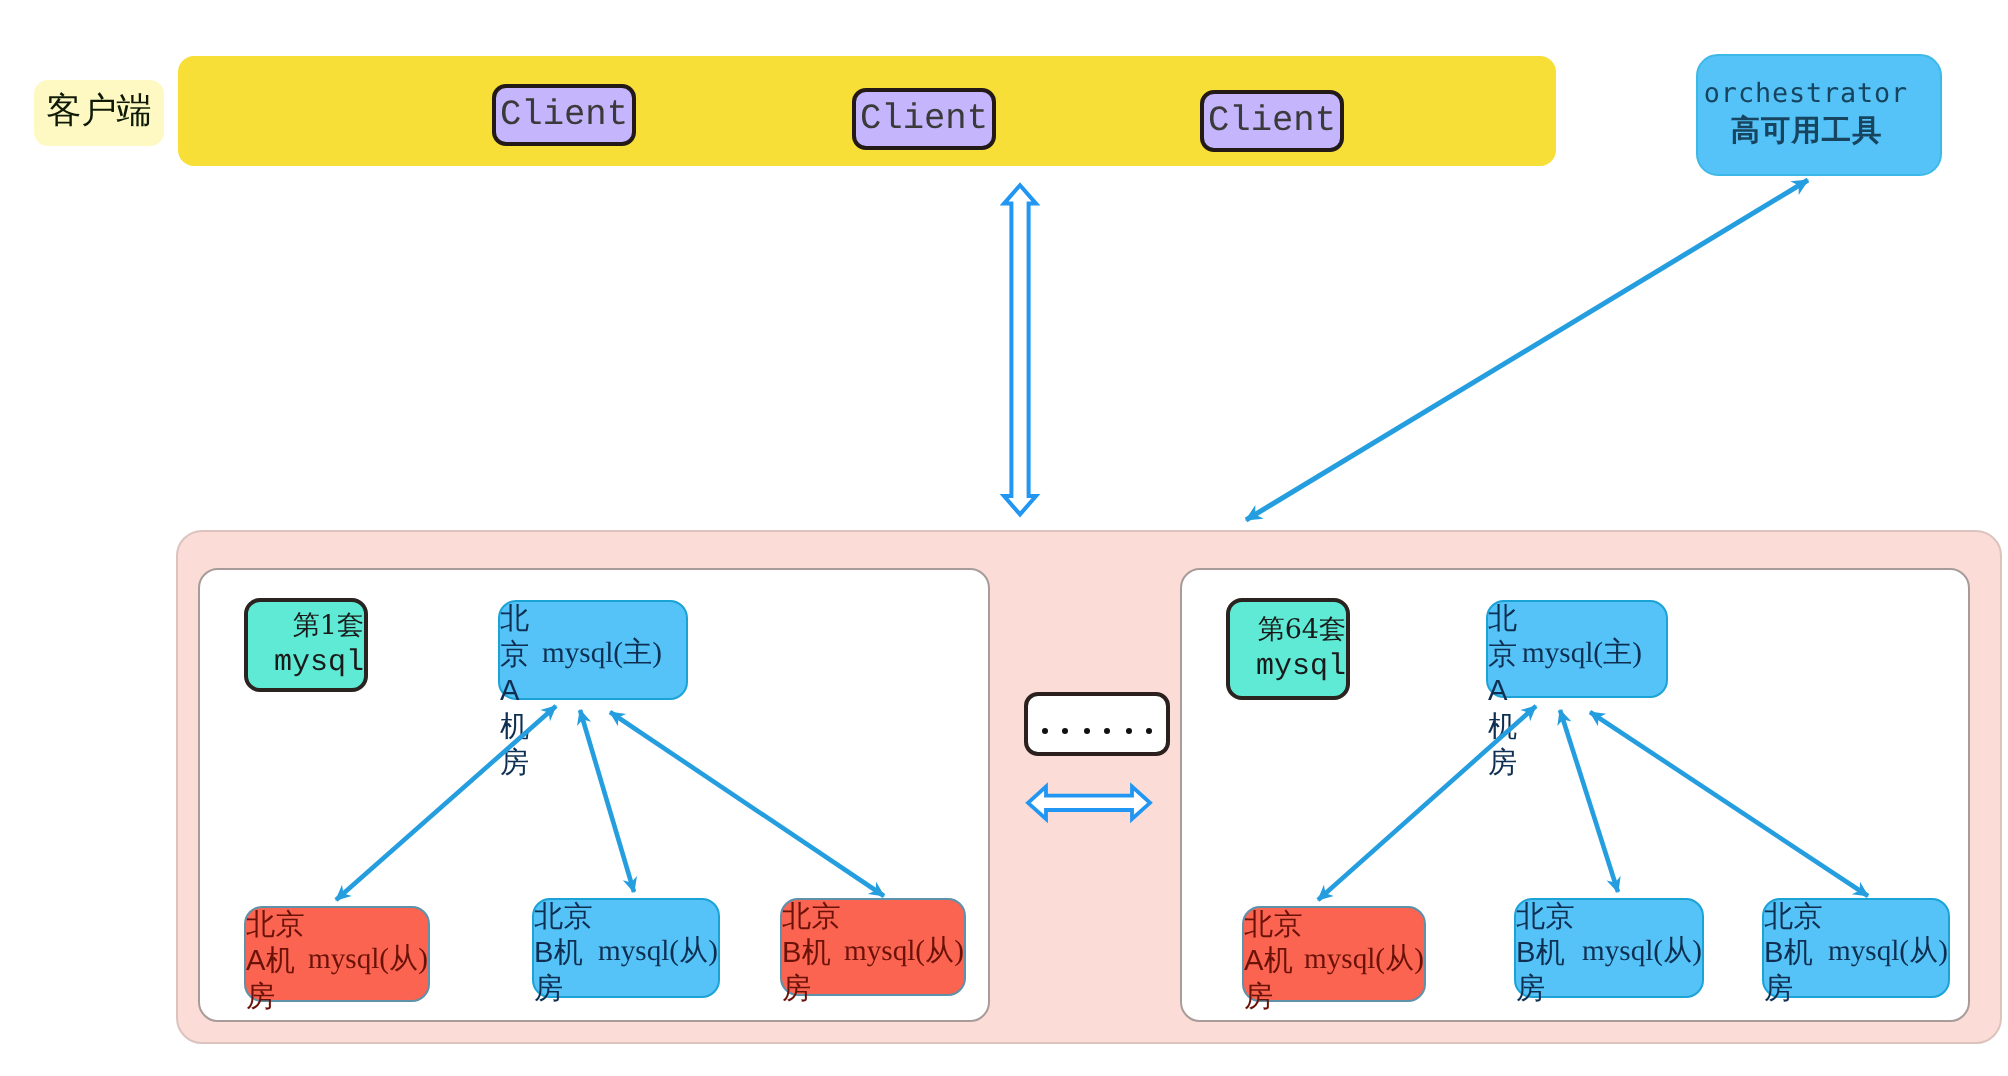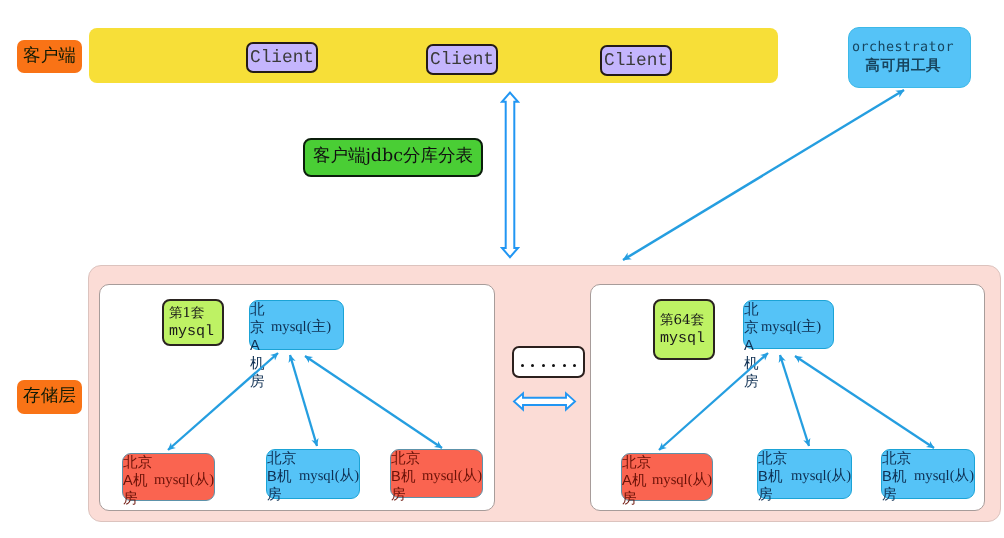--- a/index.html
+++ b/index.html
@@ -4,21 +4,21 @@
 <title>arch</title>
 <style>
   html,body{margin:0;padding:0;}
   body{width:1004px;height:538px;background:#FFFFFF;position:relative;overflow:hidden;
        font-family:"Liberation Sans",sans-serif;
        -webkit-font-smoothing:antialiased;text-rendering:geometricPrecision;}
   .stage{position:absolute;left:0;top:0;width:1004px;height:538px;}
   .abs{position:absolute;box-sizing:border-box;}
 
   
-  .layer-tag{background:#f97316;border-radius:7px;color:#0E1A06;
+  .layer-tag{background:#fef9c3;border-radius:7px;color:#0E1A06;
     font-family:"DejaVu Serif",serif;font-size:17.6px;line-height:1;
     display:flex;align-items:center;justify-content:center;}
 
   
   .client-bar{background:#F7DF38;border-radius:8px;}
 
   
   .client-chip{background:#c4b5fd;border:2.4px solid #231A17;border-radius:7px;
     display:flex;align-items:center;justify-content:center;
     font-family:"Liberation Mono",monospace;font-size:17.8px;color:#3A3A3A;}
@@ -34,23 +34,23 @@
   
   .midbox{background:#4ACE35;border:2px solid #0B1E0B;border-radius:8px;
     display:flex;align-items:center;justify-content:center;
     font-family:"DejaVu Serif",serif;font-size:17.5px;color:#111;padding-bottom:4px;}
 
   
   .pink-panel{background:#FBDCD6;border:1.2px solid #DCC3BE;border-radius:13px;}
   .white-panel{background:#FFFFFF;border:1.4px solid #A79C9A;border-radius:10px;}
 
   
-  .tagbox{background:#bef264;border:2.2px solid #2A2320;border-radius:8px;
-    display:flex;flex-direction:column;align-items:flex-start;justify-content:center;
-    padding-left:5px;color:#1A1A1A;margin-left:40px;}
+  .tagbox{background:#5eead4;border:2.2px solid #2A2320;border-radius:8px;
+    display:flex;flex-direction:column;align-items:flex-end;justify-content:center;
+    padding-left:5px;color:#1A1A1A;}
   .tagbox .t1{font-family:"DejaVu Serif",serif;font-size:13.5px;line-height:17px;}
   .tagbox .t2{font-family:Liberation Mono, monospace;font-size:15px;line-height:19px;}
 
   
   .node{border-radius:9px;display:flex;flex-direction:row;
     align-items:flex-start;justify-content:center;}
   .node .n1{font-size:14.6px;line-height:18px;letter-spacing:0.2px;}
   .node.shift-left{padding-right:12px;}
   .node .n2{font-family:Liberation Serif, serif;font-size:14.6px;line-height:19px;margin-top:17px;}
   .node.blue{background:#55C3F7;border:1.6px solid #1BA3D6;color:#0E2F52;}
@@ -75,23 +75,21 @@
 
   <div class="abs client-chip" style="left:246px;top:42px;width:72px;height:31px;">Client</div>
   <div class="abs client-chip" style="left:426px;top:44px;width:72px;height:31px;">Client</div>
   <div class="abs client-chip" style="left:600px;top:45px;width:72px;height:31px;">Client</div>
 
   <div class="abs orch" style="left:848px;top:27px;width:123px;height:61px;">
     <div class="l1">orchestrator</div>
     <div class="l2">高可用工具</div>
   </div>
 
-  <div class="abs midbox" style="left:303px;top:138px;width:180px;height:39px;">客户端jdbc分库分表</div>
 
-  <div class="abs layer-tag" style="left:17px;top:380px;width:65px;height:34px;">存储层</div>
 
   <div class="abs pink-panel" style="left:88px;top:265px;width:913px;height:257px;"></div>
 
   <div class="abs white-panel" style="left:99px;top:284px;width:396px;height:227px;"></div>
   <div class="abs tagbox" style="left:122px;top:299px;width:62px;height:47px;">
     <div class="t1">第1套</div>
     <div class="t2">mysql</div>
   </div>
   <div class="abs node blue shift-left" style="left:249px;top:300px;width:95px;height:50px;">
     <div class="n1">北京A机房</div>
@@ -114,21 +112,21 @@
     <span class="dot"></span>
     <span class="dot"></span>
     <span class="dot"></span>
     <span class="dot"></span>
     <span class="dot"></span>
     <span class="dot"></span>
     <span class="sr" style="position:absolute;width:1px;height:1px;overflow:hidden;clip:rect(0 0 0 0);">......</span>
   </div>
 
   <div class="abs white-panel" style="left:590px;top:284px;width:395px;height:227px;"></div>
-  <div class="abs tagbox" style="left:613px;top:299px;width:62px;height:61px;">
+  <div class="abs tagbox" style="left:613px;top:299px;width:62px;height:51px;">
     <div class="t1">第64套</div>
     <div class="t2">mysql</div>
   </div>
   <div class="abs node blue shift-left" style="left:743px;top:300px;width:91px;height:49px;">
     <div class="n1">北京A机房</div>
     <div class="n2">mysql(主)</div>
   </div>
   <div class="abs node red" style="left:621px;top:453px;width:92px;height:48px;">
     <div class="n1">北京A机房</div>
     <div class="n2">mysql(从)</div>

